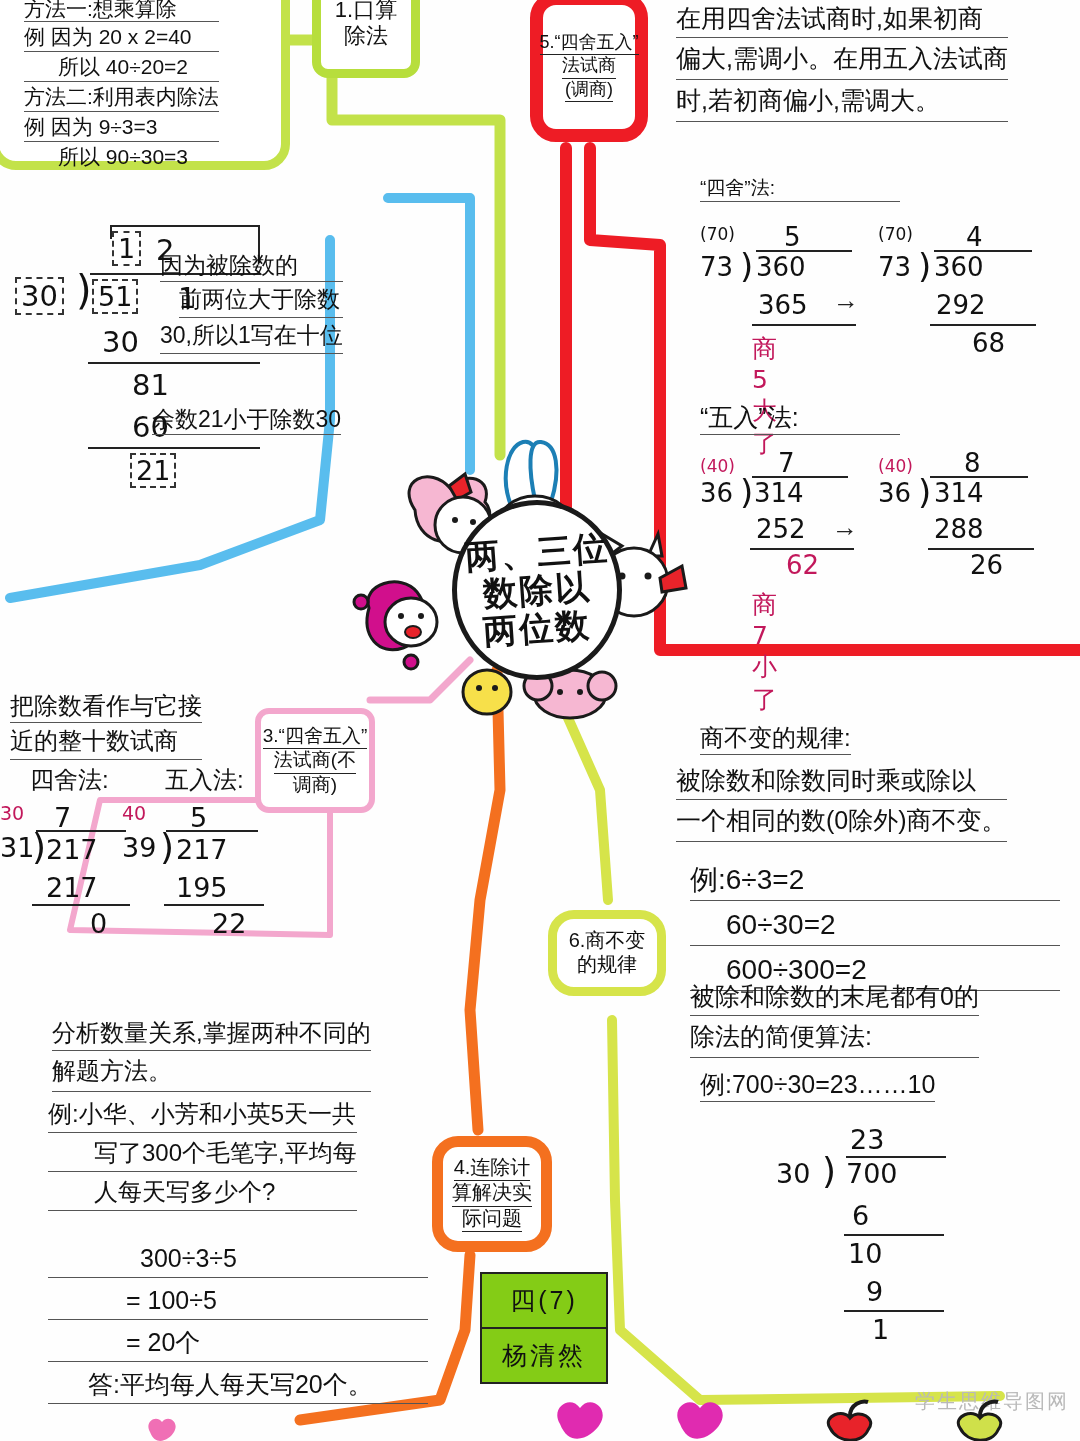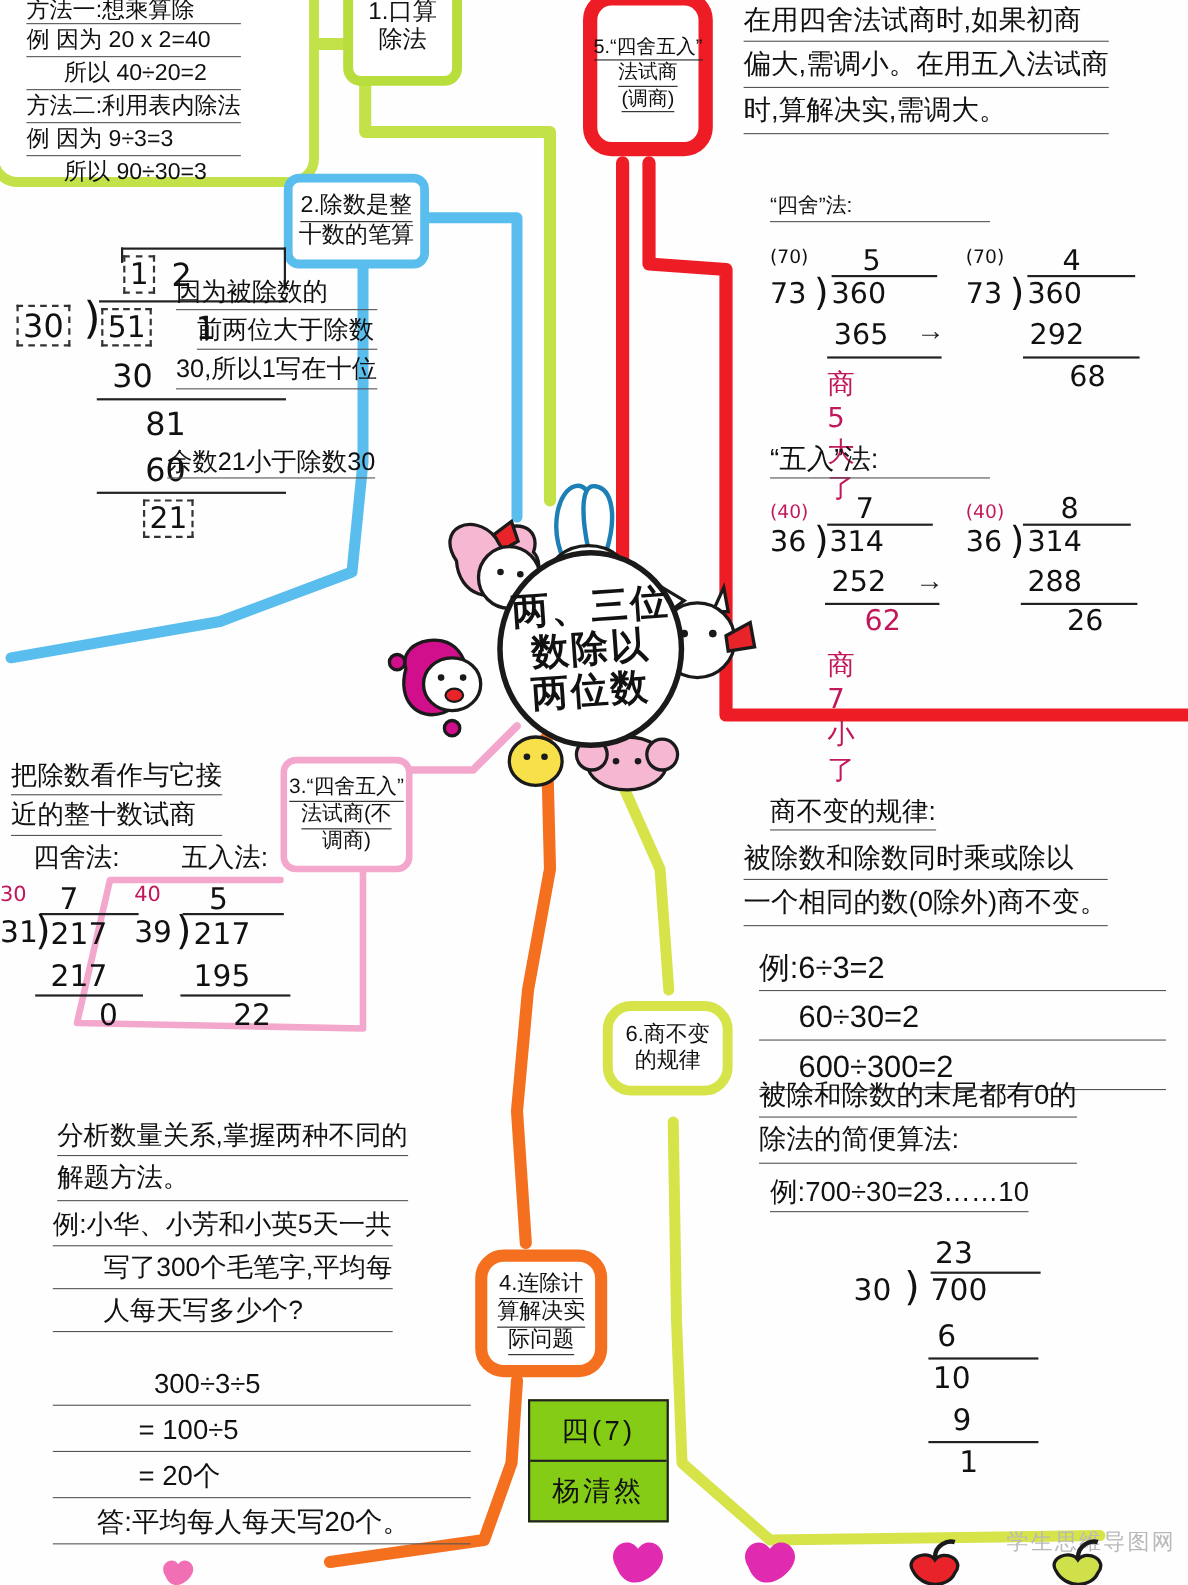--- a/index.html
+++ b/index.html
@@ -30,21 +30,21 @@
     text-align:center;
     line-height:1.18;
     color:#111;
   }
   .node .ln{white-space:nowrap;}
   .node .ul{border-bottom:1.5px solid #222;padding-bottom:1px;}
 
   
   .n1{border:9px solid #b7de3c;border-radius:16px;}
   .n2{border:8px solid #59bdee;border-radius:14px;}
-  .n3{border:6px solid #f3a7cd;border-radius:14px;}
+  .n3{border:6px solid #f3a7cd;border-radius:14px;margin-top:20px;}
   .n4{border:11px solid #f4701f;border-radius:26px;}
   .n5{border:13px solid #ee1c25;border-radius:26px;}
   .n6{border:9px solid #d6e44a;border-radius:26px;}
   .nmethod{border:9px solid #c3e24a;border-radius:26px;}
 
   .textblock{
     position:absolute;
     color:#111;
     line-height:1.0;
     white-space:nowrap;
@@ -125,24 +125,20 @@
     <div class="ruled" style="padding:4px 0;">方法二:利用表内除法</div>
     <div class="ruled" style="padding:4px 0;">例 因为 9÷3=3</div>
     <div style="padding:4px 0 4px 34px;">所以 90÷30=3</div>
   </div>
 
   <div class="node n1" style="left:312px;top:-32px;width:108px;height:110px;font-size:22px;">
     <span class="ln">1.口算</span>
     <span class="ln">除法</span>
   </div>
 
-  <div class="node n2" style="left:258px;top:158px;width:132px;height:86px;font-size:21px;">
-    <span class="ln ul">2.除数是整</span>
-    <span class="ln">十数的笔算</span>
-  </div>
 
   <div class="ldiv" style="left:10px;top:225px;width:300px;height:230px;font-size:29px;">
 
     <div class="bar" style="left:100px;top:0px;width:150px;"></div>
     <div class="vbar" style="left:100px;top:0px;height:14px;"></div>
     <div class="vbar" style="left:248px;top:0px;height:38px;"></div>
 
     <span class="q" style="left:102px;top:6px;"><span class="dashbox" style="font-size:27px;">1</span></span>
     <span class="q" style="left:146px;top:8px;">2</span>
 
@@ -211,21 +207,21 @@
 
   <div class="node n5" style="left:530px;top:-8px;width:118px;height:150px;font-size:18px;">
     <span class="ln ul">5.“四舍五入”</span>
     <span class="ln ul">法试商</span>
     <span class="ln ul">(调商)</span>
   </div>
 
   <div class="textblock" style="left:676px;top:0px;font-size:25px;">
     <div class="ruled" style="padding:6px 0;">在用四舍法试商时,如果初商</div>
     <div class="ruled" style="padding:8px 0;">偏大,需调小。在用五入法试商</div>
-    <div class="ruled" style="padding:8px 0;">时,算解决实,需调大。</div>
+    <div class="ruled" style="padding:8px 0;">时,若初商偏小,需调大。</div>
   </div>
 
   <div class="textblock ruled" style="left:700px;top:178px;font-size:19px;padding-bottom:4px;width:200px;">“四舍”法:</div>
 
   <div class="ldiv" style="left:700px;top:224px;font-size:26px;">
     <span class="q" style="left:0px;top:0px;font-size:17px;">(70)</span>
     <span class="q" style="left:84px;top:-2px;">5</span>
     <div class="bar" style="left:56px;top:26px;width:96px;"></div>
     <span class="q" style="left:0px;top:28px;">73</span>
     <span class="q" style="left:40px;top:22px;font-size:34px;">)</span>

